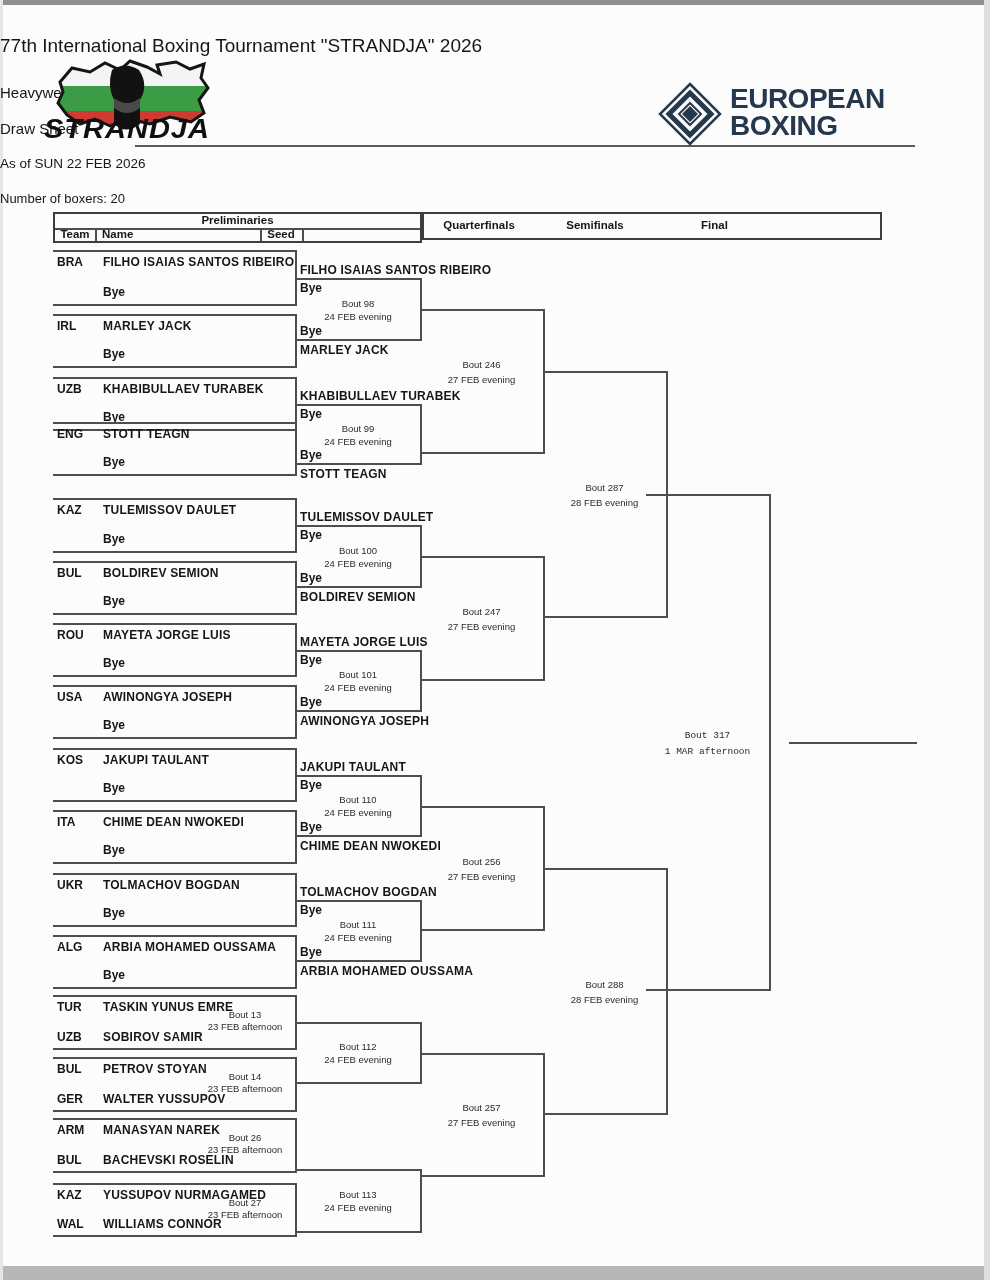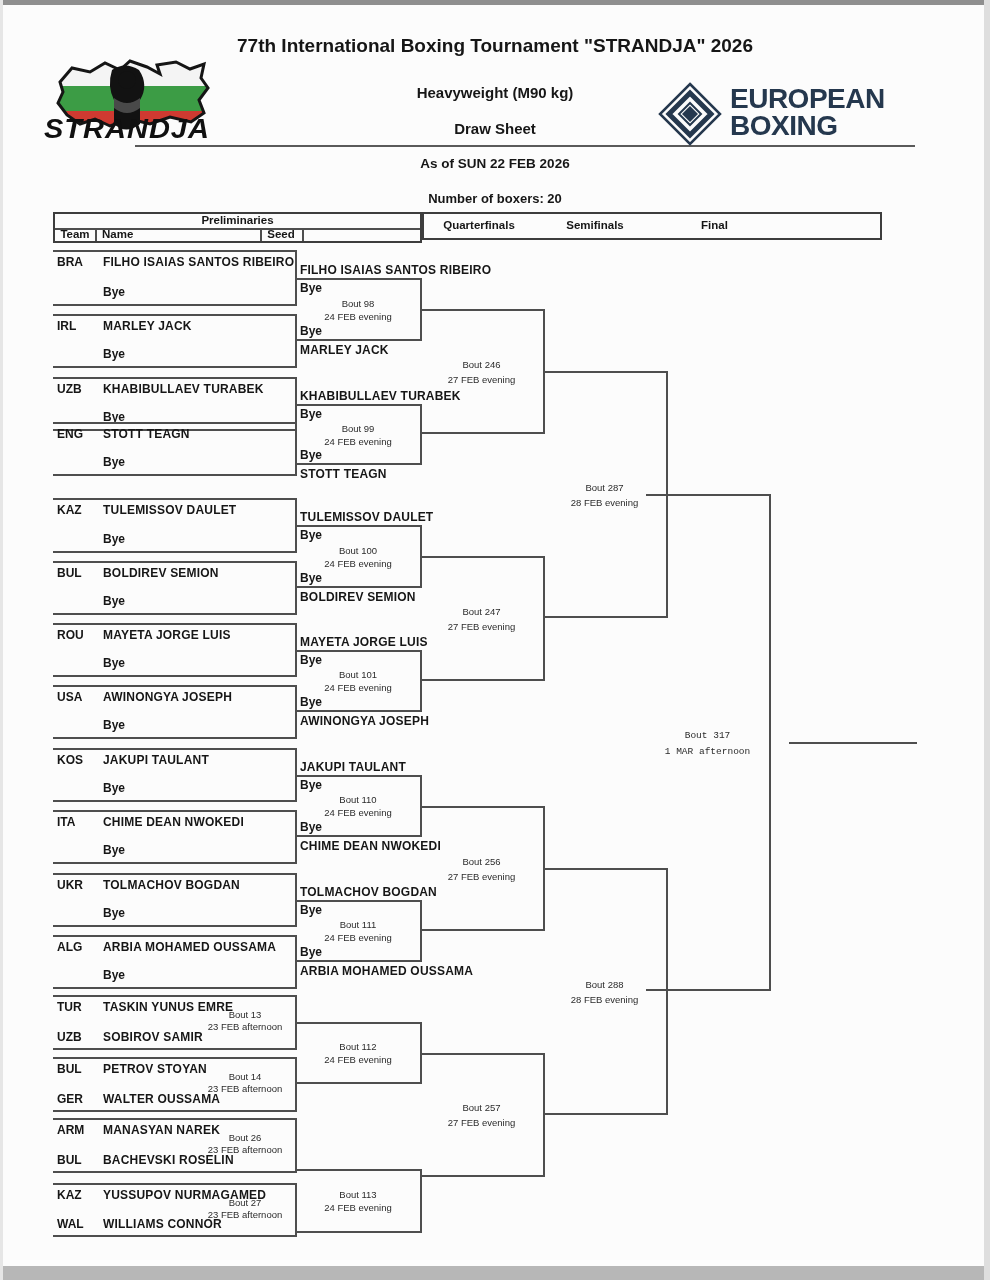--- a/index.html
+++ b/index.html
@@ -2,21 +2,21 @@
 <html><head>
 <meta charset="utf-8">
 <style>
   html,body{margin:0;padding:0;background:#e9e9e9;}
   #page{position:relative;width:990px;height:1280px;background:#fcfcfc;overflow:hidden;
         font-family:"Liberation Sans",sans-serif;color:#161616;}
   .abs{position:absolute;}
   
   .edge{position:absolute;}
   
-  .ctr{position:absolute;left:0;right:0;text-align:center;font-weight:700;white-space:nowrap;}
+  .ctr{position:absolute;left:0;right:0;font-weight:400;white-space:nowrap;}
   
   .bx{position:absolute;left:53px;width:244px;border:2px solid #4e4e4e;border-left:0;box-sizing:border-box;}
   .r16{position:absolute;left:296px;width:126px;border:2px solid #4e4e4e;border-left:0;box-sizing:border-box;}
   .qf{position:absolute;left:420px;width:125px;border:2px solid #4e4e4e;border-left:0;box-sizing:border-box;}
   .sf{position:absolute;left:543px;width:125px;border:2px solid #4e4e4e;border-left:0;box-sizing:border-box;}
   .fi{position:absolute;left:646px;width:125px;border:2px solid #4e4e4e;border-left:0;box-sizing:border-box;font-family:Liberation Mono, monospace;}
   .hl{position:absolute;height:2px;background:#4e4e4e;}
   .vl{position:absolute;width:2px;background:#4e4e4e;}
   .t{position:absolute;left:4px;top:3px;font-weight:700;font-size:12px;white-space:nowrap;}
   .n{position:absolute;left:50px;top:3px;font-weight:700;font-size:12px;white-space:nowrap;letter-spacing:.2px;}
@@ -180,21 +180,21 @@
     <span class="n b2">SOBIROV SAMIR</span>
   </div>
   <div class="bx" style="top:1057px;height:55px;">
     <span class="t">BUL</span>
     <span class="n">PETROV STOYAN</span>
     <div class="bt" style="top:12px;">
       <span>Bout 14</span>
       <span>23 FEB afternoon</span>
     </div>
     <span class="t b2">GER</span>
-    <span class="n b2">WALTER OUSSAMA</span>
+    <span class="n b2">WALTER YUSSUPOV</span>
   </div>
   <div class="bx" style="top:1118px;height:55px;">
     <span class="t">ARM</span>
     <span class="n">MANASYAN NAREK</span>
     <div class="bt" style="top:12px;">
       <span>Bout 26</span>
       <span>23 FEB afternoon</span>
     </div>
     <span class="t b2">BUL</span>
     <span class="n b2">BACHEVSKI ROSELIN</span>
@@ -282,21 +282,21 @@
       <span>24 FEB evening</span>
     </div>
   </div>
   <div class="r16" style="top:1145px;height:64px;margin-top:24px;">
     <div class="bc" style="top:17px;">
       <span>Bout 113</span>
       <span>24 FEB evening</span>
     </div>
   </div>
 
-  <div class="qf" style="top:309px;height:125px;">
+  <div class="qf" style="top:309px;height:145px;">
     <div class="bc" style="top:46px;line-height:15px;">
       <span>Bout 246</span>
       <span>27 FEB evening</span>
     </div>
   </div>
   <div class="qf" style="top:556px;height:125px;">
     <div class="bc" style="top:46px;line-height:15px;">
       <span>Bout 247</span>
       <span>27 FEB evening</span>
     </div>

